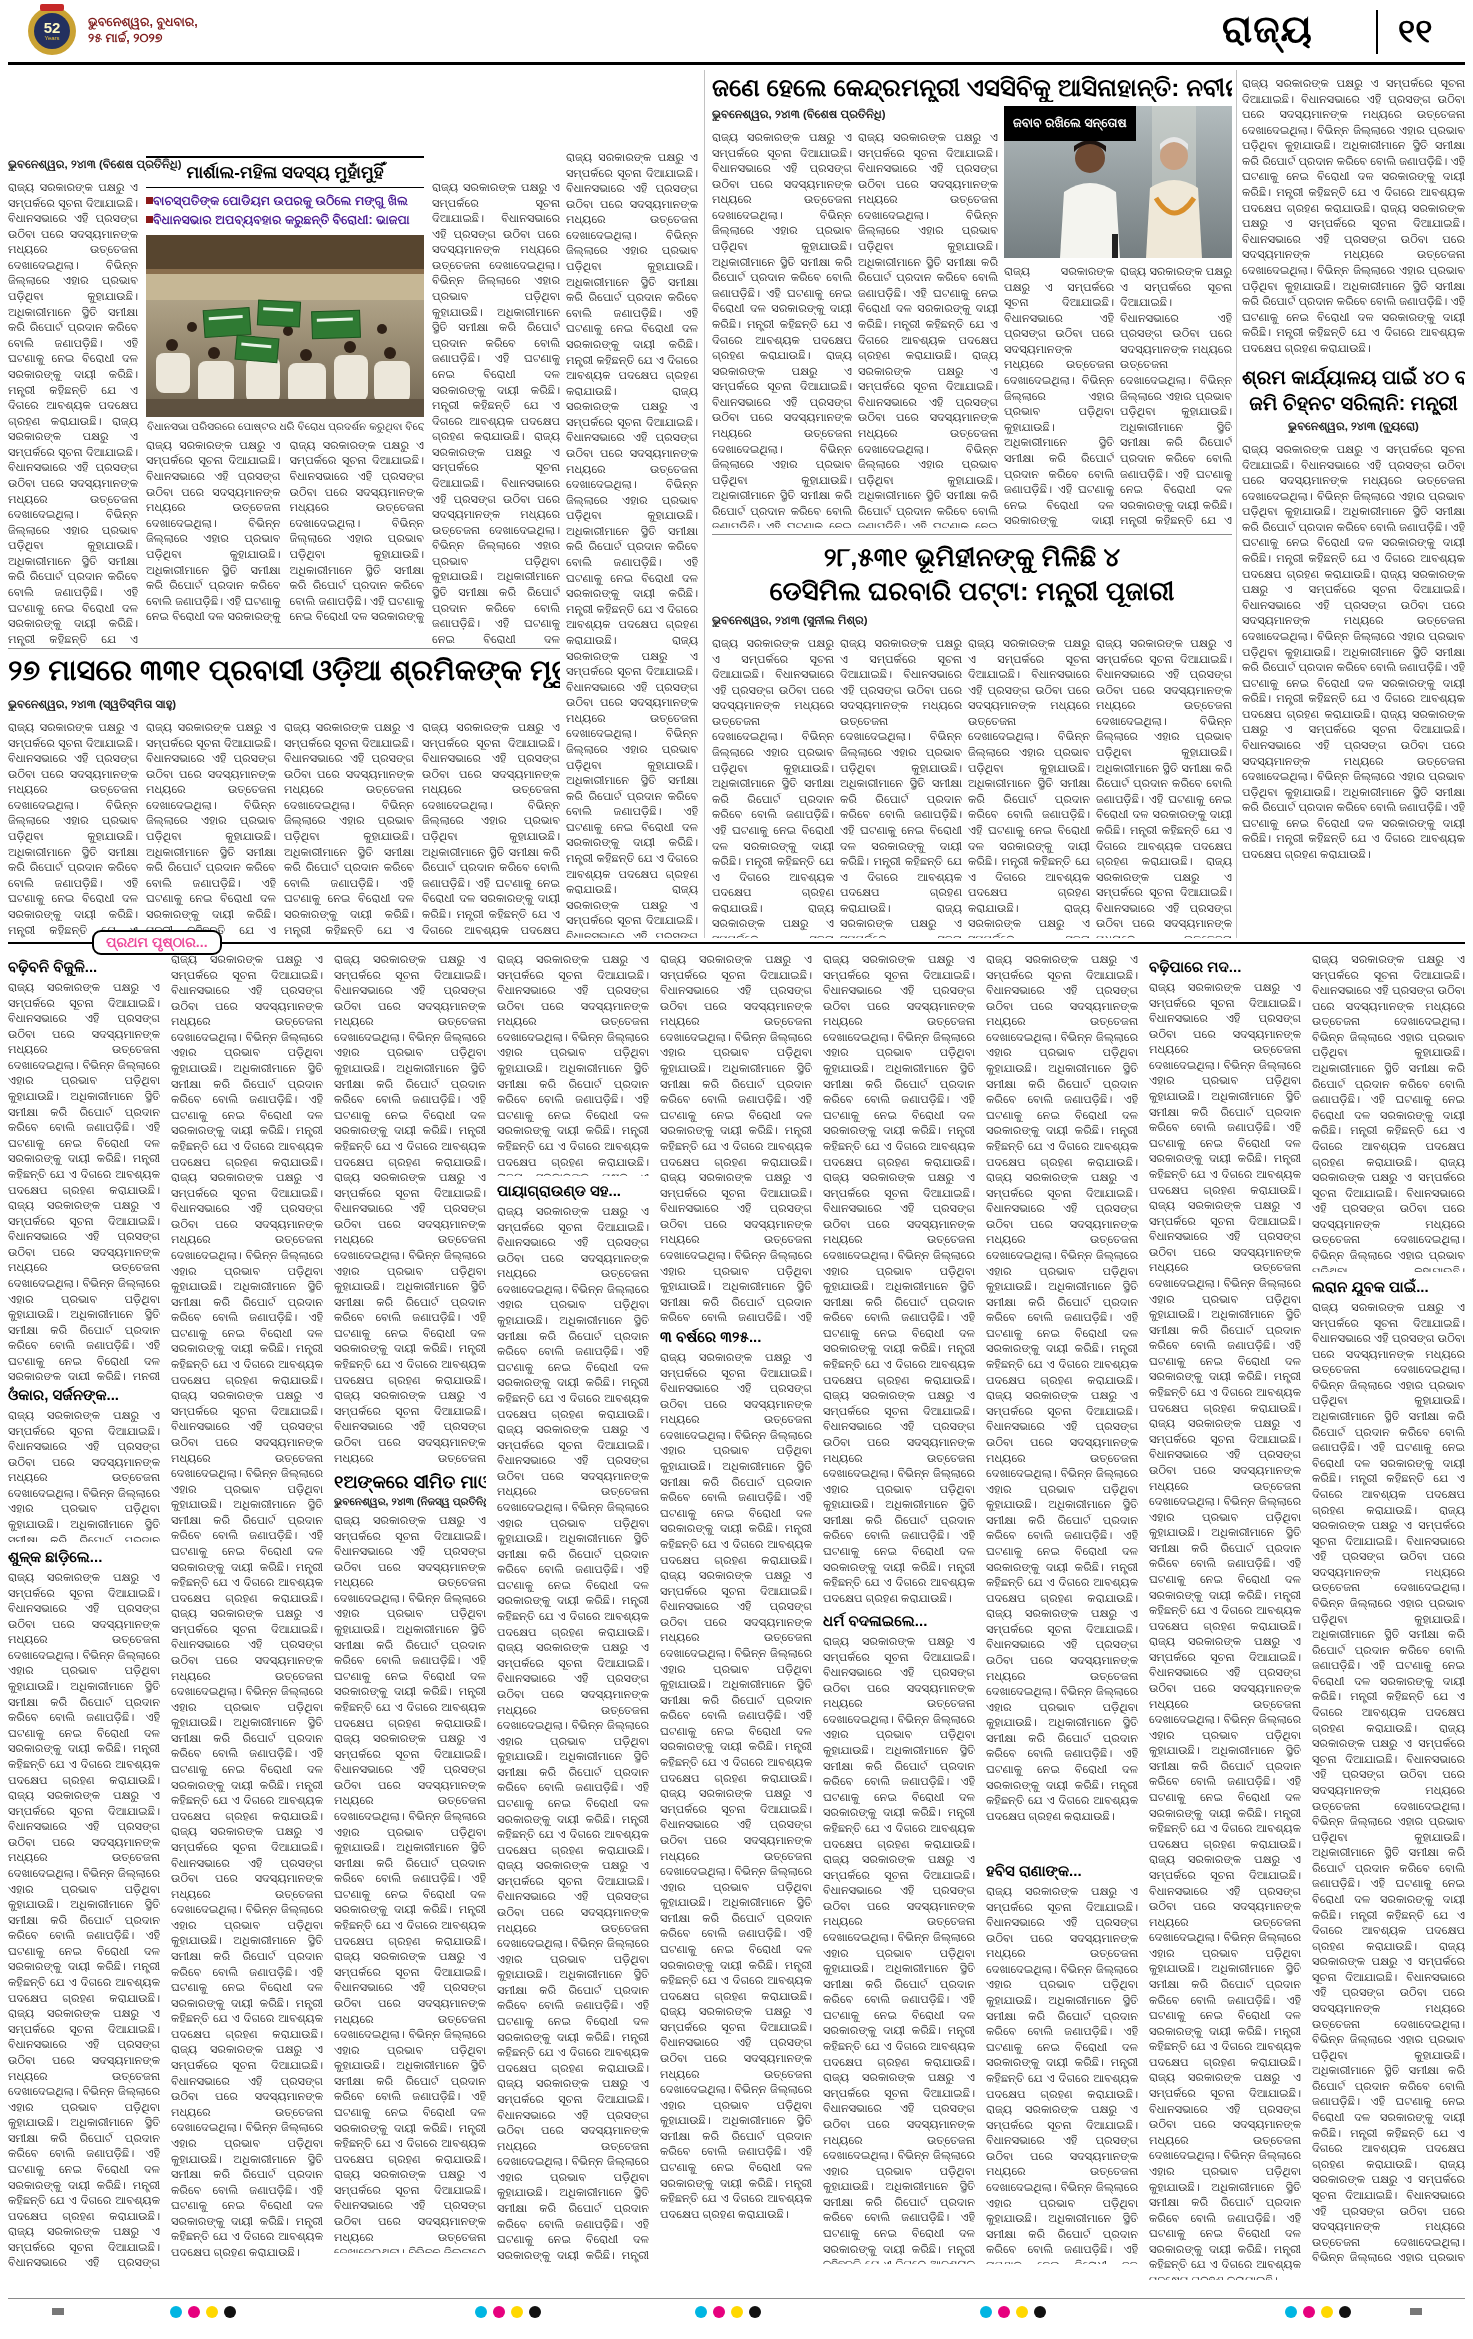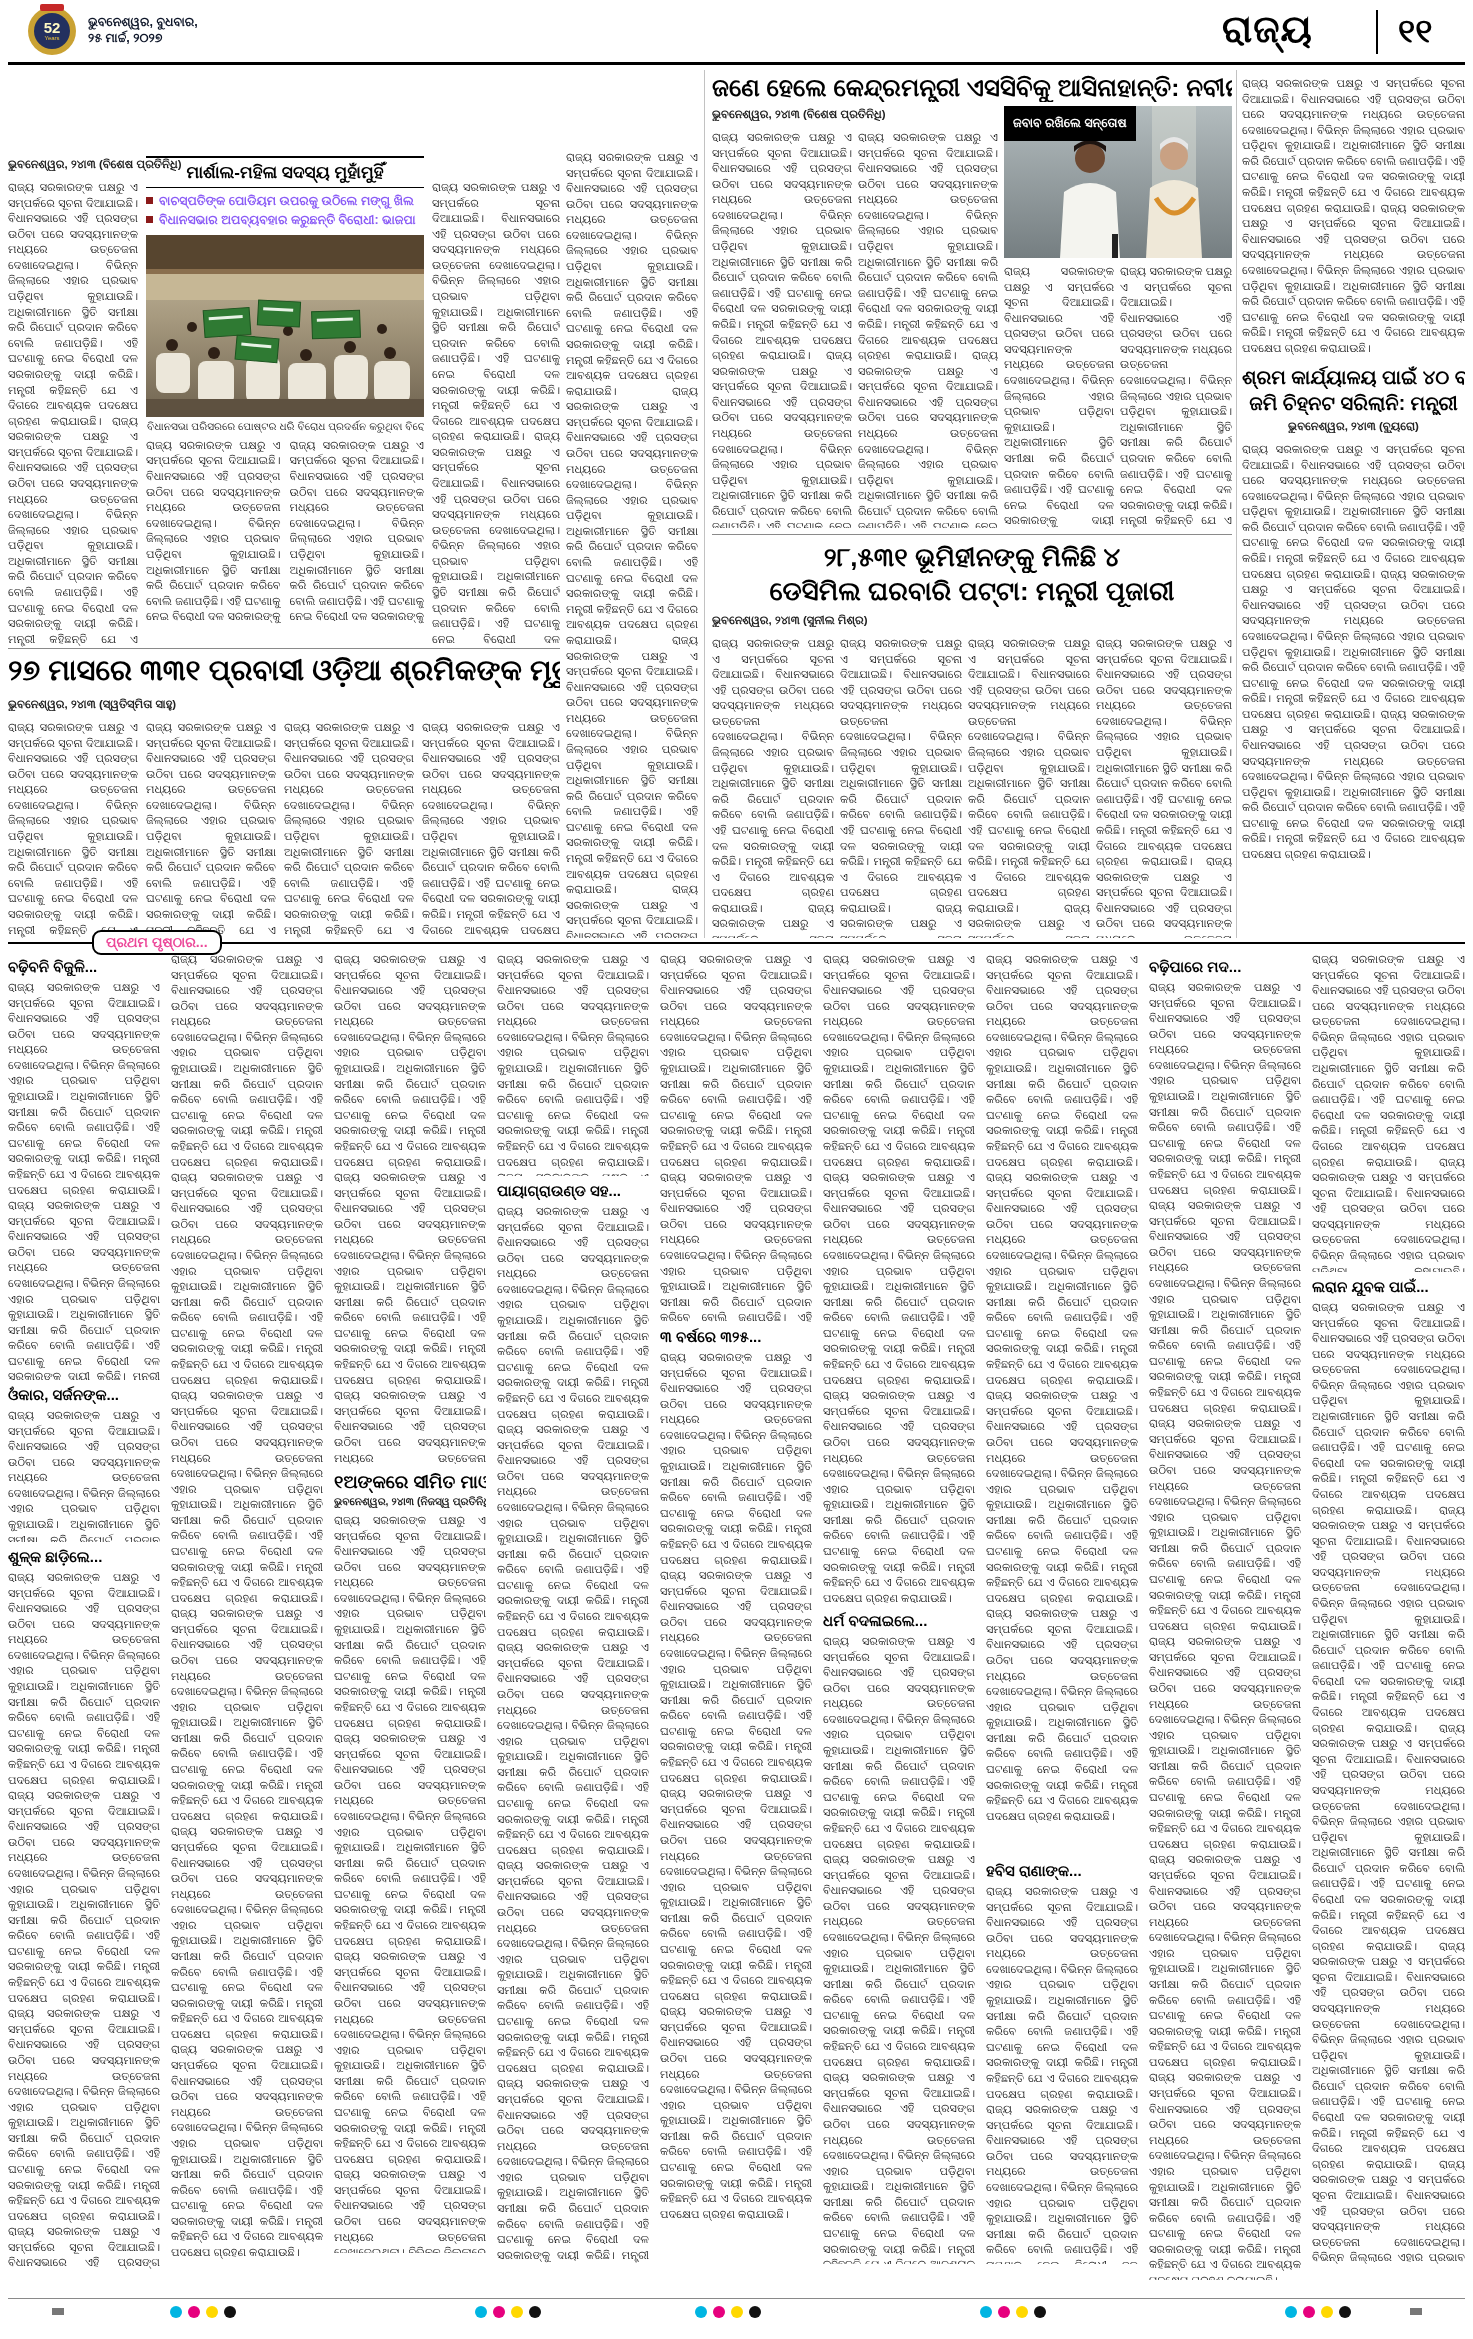--- a/index.html
+++ b/index.html
@@ -9,40 +9,40 @@
   .rule-h{position:absolute;background:#000;height:2px;}
   .rule-h.thick{height:3px;}
   .rule-h.light{background:#8a8a8a;height:1px;}
   .rule-v{position:absolute;background:#c2c2c2;width:1px;}
   
   .logo{position:absolute;width:48px;height:48px;border-radius:50%;background:#caa233;}
   .logo-ribbon{position:absolute;top:-3px;left:12px;width:24px;height:7px;background:#c62828;border-radius:2px;}
   .logo-inner{position:absolute;inset:6px;background:#23305f;border-radius:50%;display:flex;flex-direction:column;align-items:center;justify-content:center;}
   .logo-num{color:#fef9c3;font-weight:800;font-size:15px;line-height:1;}
   .logo-years{color:#f3c93f;font-size:6px;line-height:1.2;}
-  .dateline{position:absolute;font-size:12.5px;font-weight:700;line-height:1.3;color:#0f172a;}
+  .dateline{position:absolute;font-size:12.5px;font-weight:700;line-height:1.3;color:#7f1d1d;}
   .section-title{position:absolute;font-size:38px;font-weight:800;letter-spacing:1px;color:#000;white-space:nowrap;}
   .hdr-divider{position:absolute;width:2px;height:44px;background:#000;}
   .page-num{position:absolute;font-size:33px;font-weight:800;color:#000;white-space:nowrap;}
   
   .headline-xl{position:absolute;font-size:41px;font-weight:800;color:#000;white-space:nowrap;overflow:hidden;letter-spacing:-0.5px;}
   .headline-l{position:absolute;font-size:29px;font-weight:800;color:#000;white-space:nowrap;overflow:hidden;}
   .headline-m{position:absolute;font-size:24.5px;font-weight:800;color:#000;white-space:nowrap;overflow:hidden;}
   .headline-c{position:absolute;font-size:26px;font-weight:800;color:#000;text-align:center;white-space:nowrap;overflow:hidden;}
   .headline-s{position:absolute;font-size:19.5px;font-weight:800;color:#000;text-align:center;white-space:nowrap;overflow:hidden;}
   .byline{position:absolute;font-size:11.5px;font-weight:700;color:#222;white-space:nowrap;overflow:hidden;}
   .byline-c{text-align:center;}
   
   .fill{font-size:11.3px;line-height:1.38;text-align:justify;color:#1c1c1c;overflow:hidden;word-break:break-word;}
   .fill.abs{position:absolute;}
   
   .feature-box{position:absolute;}
   .fb-title{border-top:2px solid #000;border-bottom:1px solid #000;padding:5px 0 4px;text-align:center;font-size:17px;font-weight:800;color:#000;}
   .fb-bullets{padding:5px 0 4px;}
-  .fb-bullet{display:flex;gap:6px;font-size:12.5px;font-weight:700;line-height:1.35;color:#8b5cf6;margin-bottom:2px;}
+  .fb-bullet{display:flex;font-size:12.5px;font-weight:700;line-height:1.35;color:#4c1d95;margin-bottom:2px;}
   .sq{flex:0 0 auto;width:7px;height:7px;background:#8b1a1a;margin-top:4px;}
   .photo{position:relative;overflow:hidden;background:#9a9a93;}
   .photo svg{display:block;width:100%;height:100%;}
   .caption{font-size:10.5px;line-height:1.25;color:#222;padding:3px 1px;text-align:center;overflow:hidden;white-space:nowrap;}
   .fb-cols{display:flex;gap:9px;margin-top:2px;}
   .fb-cols .fill{flex:1;}
   .photo-chip{position:absolute;top:0;left:0;background:#000;color:#fff;font-size:12.5px;font-weight:700;padding:10px 9px;white-space:nowrap;}
   
   .lcol{position:absolute;top:952px;width:152px;height:1334px;overflow:hidden;}
   .h-cont{font-size:15px;font-weight:800;color:#000;margin:6px 0 4px;white-space:nowrap;overflow:hidden;}

